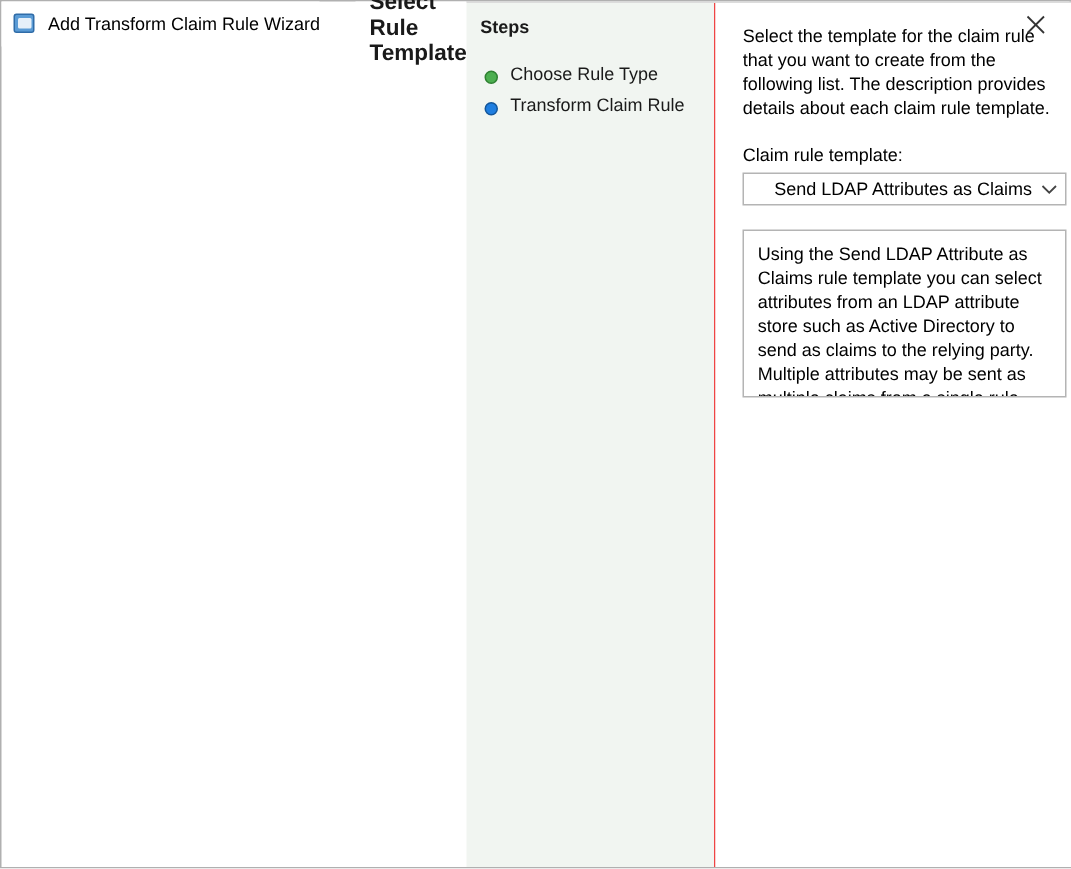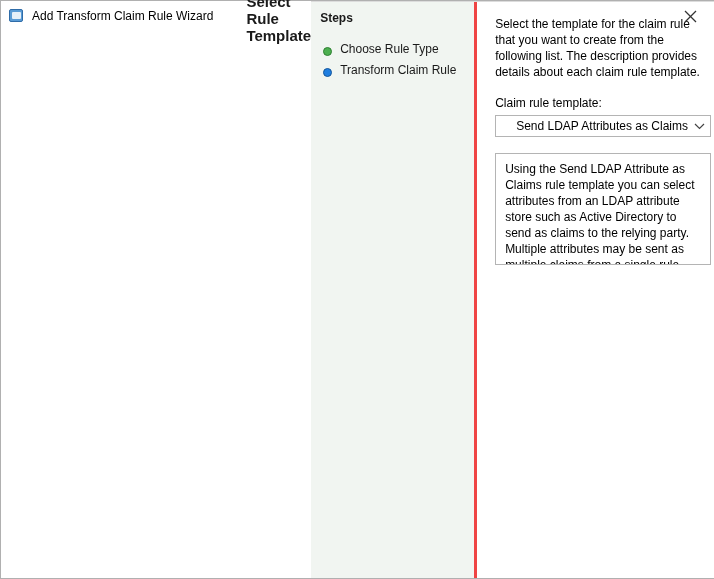--- a/index.html
+++ b/index.html
@@ -98,21 +98,21 @@
   .body {
     flex: 1 1 auto;
     display: flex;
     border-top: 1px solid #dcdcdc;
     min-height: 0;
   }
   .sidebar {
     width: 166px;
     min-width: 166px;
     background: #f1f5f1;
-    border-right: 3px solid #ef4444;
+    border-right: 1px solid #ef4444;
     box-sizing: border-box;
     padding: 9px 1px 0 9px;
   }
   .steps-title {
     font-size: 12px;
     font-weight: bold;
     color: #1a1a1a;
     margin-bottom: 10px;
   }
   .step {

